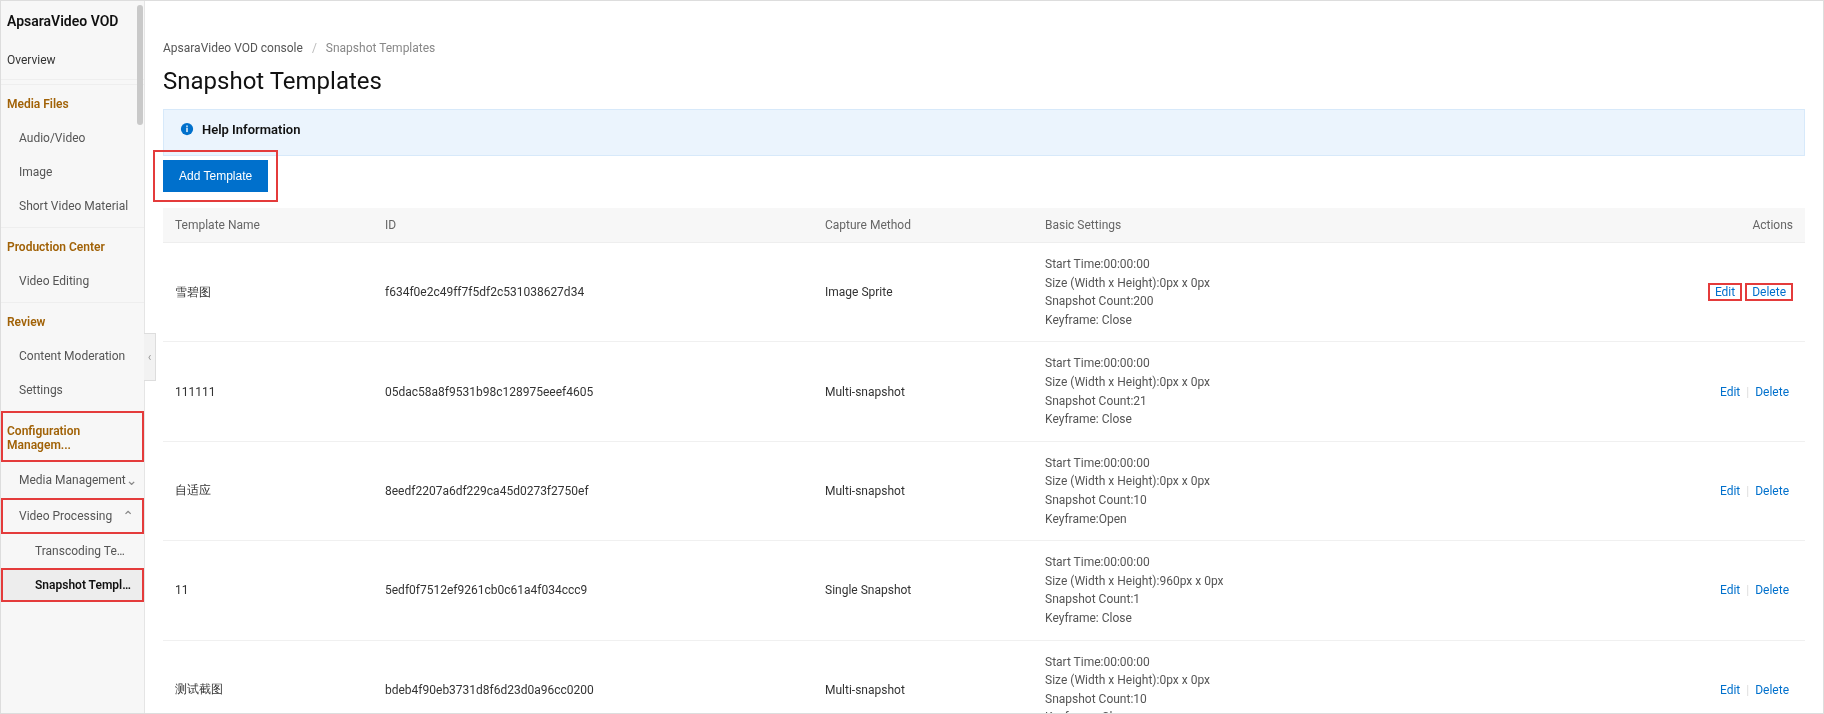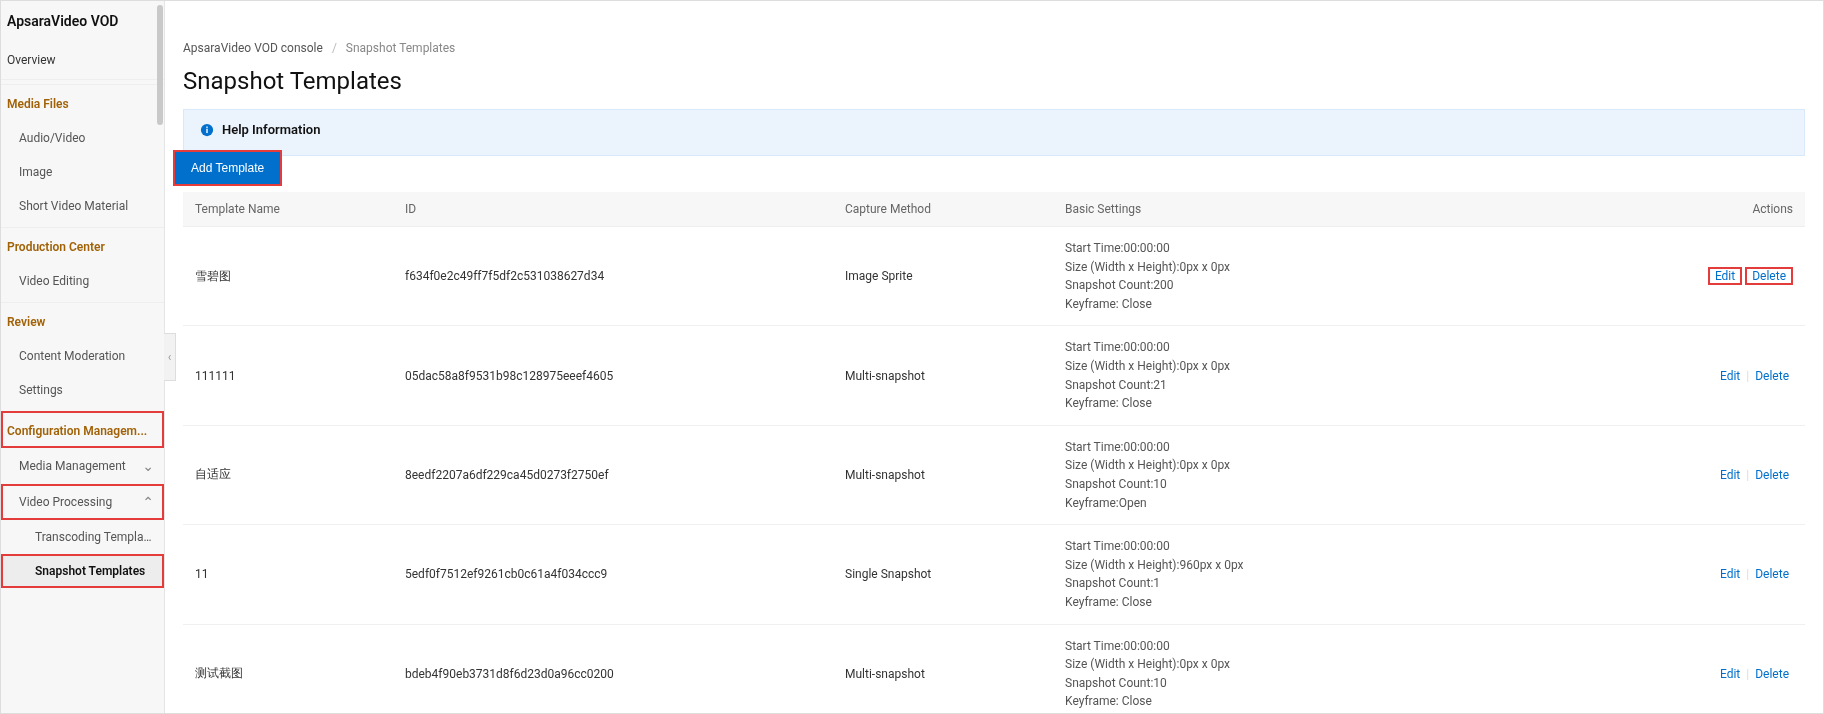--- a/index.html
+++ b/index.html
@@ -12,21 +12,21 @@
     height: 714px;
     overflow: hidden;
   }
   .app {
     display: flex;
     height: 100%;
     border: 1px solid #ddd;
   }
   
   .sidebar {
-    width: 164px;
+    width: 144px;
     background: #f7f7f7;
     border-right: 1px solid #e5e5e5;
     position: relative;
     flex-shrink: 0;
   }
   .sidebar-scroll { height:100%; overflow:hidden; }
   .sidebar-title {
     font-size: 14px;
     font-weight: 600;
     padding: 12px 10px 14px 6px;
@@ -89,30 +89,30 @@
   .breadcrumb { font-size:12px; color:#888; padding: 0 0 6px 0; }
   .breadcrumb a { color:#555; text-decoration:none; }
   .breadcrumb .sep { margin:0 6px; color:#bbb; }
   .page-title { font-size:24px; font-weight:400; color:#111; margin: 6px 0 14px 0; }
   .help-box {
     background:#ebf4fd;
     border:1px solid #d7e9fa;
     padding:12px 16px 14px 16px;
     margin-bottom:0;
   }
-  .help-box .help-head { display:flex; align-items:center; gap:8px; font-weight:600; font-size:13px; color:#111; margin-bottom:4px;}
+  .help-box .help-head { display:flex; align-items:flex-start; gap:8px; font-weight:600; font-size:13px; color:#111; margin-bottom:4px;}
   .help-box .info-icon { width:14px; height:14px; display:inline-flex; align-items:center; justify-content:center; }
   .help-box .info-icon svg { width:14px; height:14px; }
   .help-box .help-text { color:#555; font-size:12px; padding-left:24px; }
   .help-box .help-text a { color:#0070cc; text-decoration:none; }
   .add-btn {
     background:#0070cc; color:#fff; border:none;
     padding:9px 16px; font-size:12px; cursor:pointer;
   }
-  .add-frame { display:inline-block; border:2px solid #e43b3b; margin-left:-10px; margin-top:-6px;}
+  .add-frame { display:inline-block; border:2px solid #e43b3b; padding:8px; margin-left:-10px; margin-top:-6px;}
   
   .tbl { width:100%; border-collapse:collapse; margin-top:6px; table-layout:fixed; }
   .tbl th {
     text-align:left; font-weight:400; color:#666; font-size:12px;
     background:#f7f7f7; padding:10px 12px;
     border-bottom:1px solid #eee;
   }
   .tbl th.actions, .tbl td.actions { text-align:right; }
   .tbl td {
     padding:12px 12px; font-size:12px; color:#333; vertical-align:middle;

